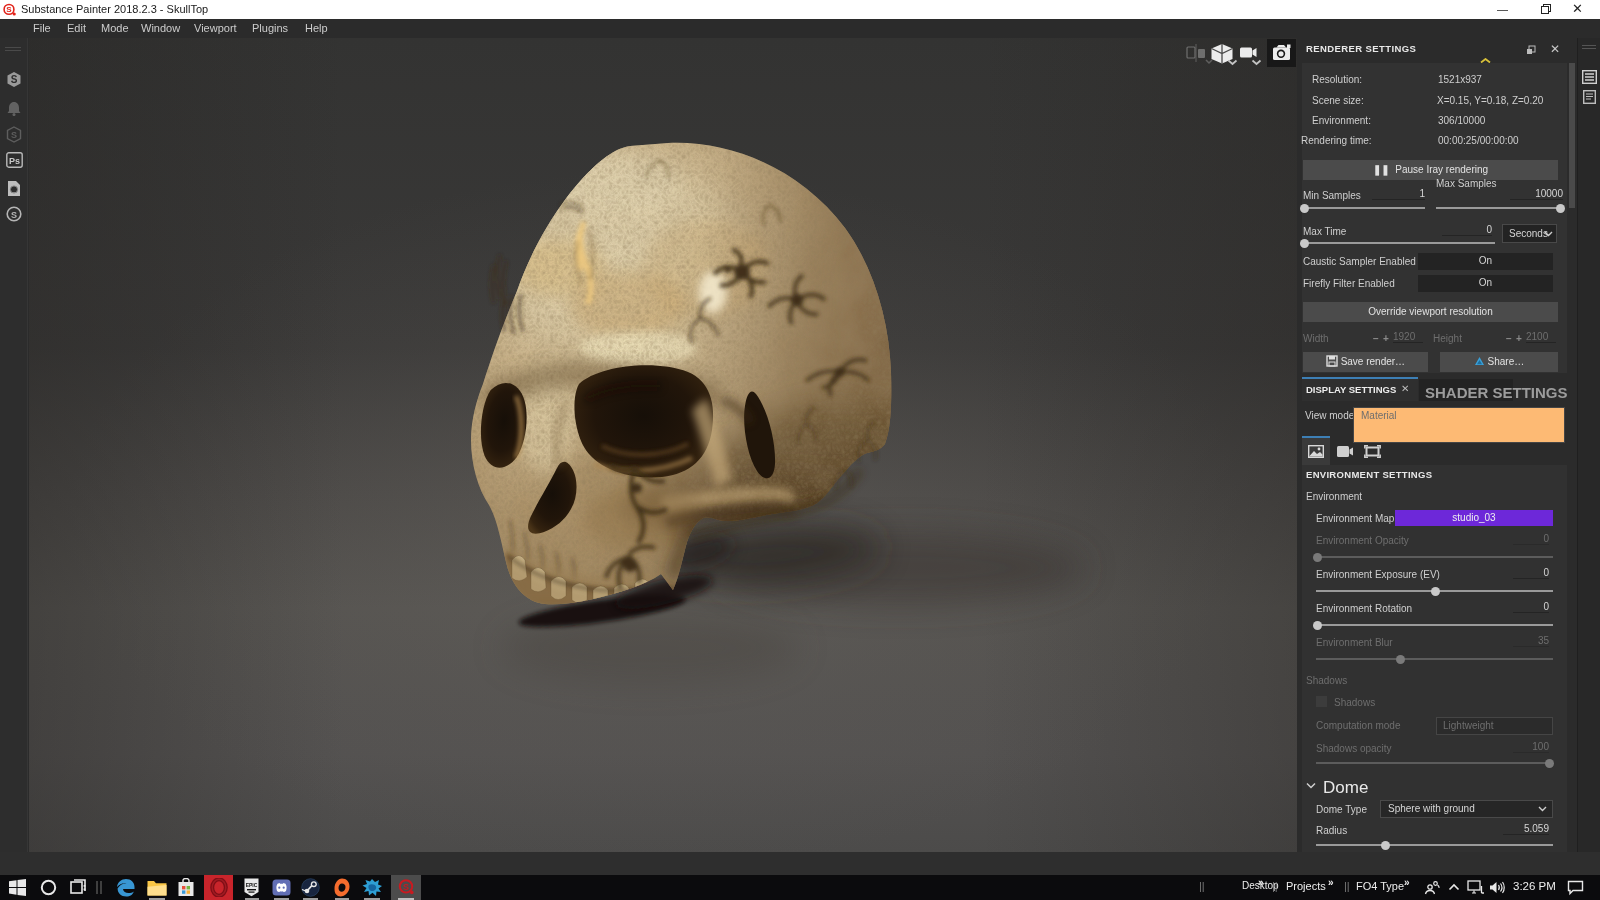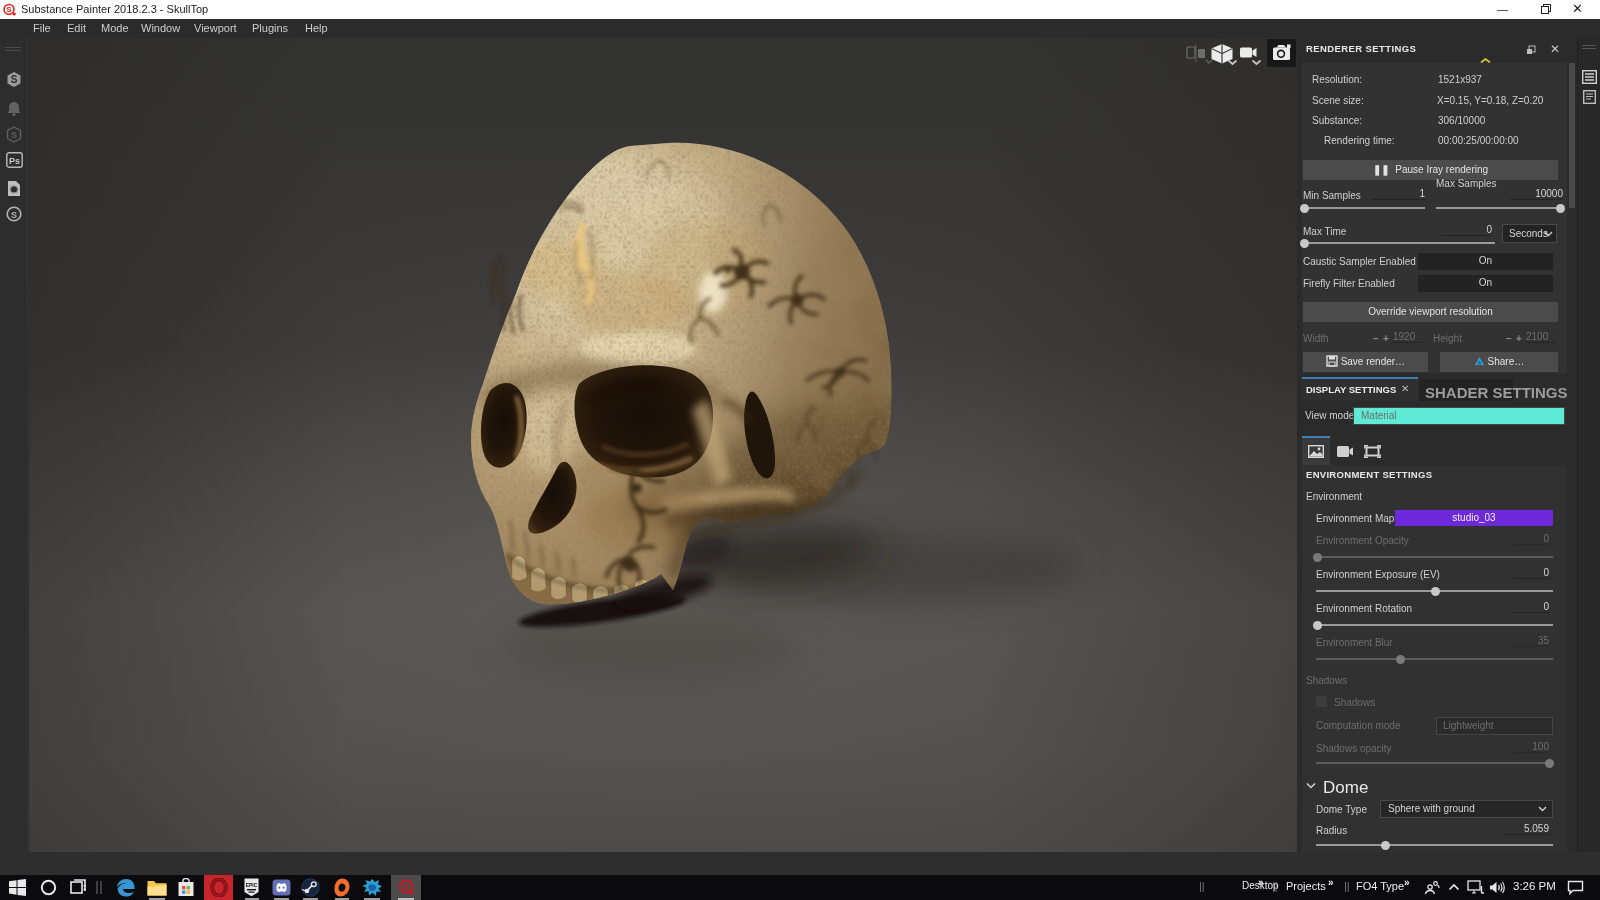--- a/index.html
+++ b/index.html
@@ -360,23 +360,23 @@
   <div class="abs" style="left:5px;top:25px;width:265px;height:310px;background:#323232"></div>
 
   <svg class="abs" style="left:183px;top:20px" width="11" height="5" viewBox="0 0 11 5">
       <path d="M1 4.5 L5.5 1 L10 4.5" fill="none" stroke="#d8c13a" stroke-width="1.8"></path>
     </svg>
 
   <div class="lbl" style="left:15px;top:36px">Resolution:</div>
   <div class="lbl" style="left:141px;top:36px">1521x937</div>
   <div class="lbl" style="left:15px;top:57px">Scene size:</div>
   <div class="lbl" style="left:140px;top:57px">X=0.15, Y=0.18, Z=0.20</div>
-  <div class="lbl" style="left:15px;top:77px">Substance:</div>
+  <div class="lbl" style="left:15px;top:77px">Environment:</div>
   <div class="lbl" style="left:141px;top:77px">306/10000</div>
-  <div class="lbl" style="left:27px;top:97px">Rendering time:</div>
+  <div class="lbl" style="left:4px;top:97px">Rendering time:</div>
   <div class="lbl" style="left:141px;top:97px">00:00:25/00:00:00</div>
 
   <div class="btn" style="left:6px;top:122px;width:255px;height:20px;line-height:20px"><b style="font-size:10px">❚❚</b>&nbsp; Pause Iray rendering</div>
 
   <div class="lbl" style="left:6px;top:152px">Min Samples</div>
   <div class="valunder" style="left:75px;top:150px;width:53px">1</div>
   <div class="lbl" style="left:139px;top:140px">Max Samples</div>
   <div class="valunder" style="left:213px;top:150px;width:53px">10000</div>
   <div class="slider" style="left:6px;top:169px;width:122px"></div>
   <div class="knob" style="left:3px;top:169px"></div>
@@ -422,21 +422,21 @@
     Share…</div>
 
   <div class="abs" style="left:5px;top:339px;width:116px;height:2px;background:#3d7fb5"></div>
   <div class="abs" style="left:5px;top:341px;width:116px;height:22px;background:#2f2f2f"></div>
   <div class="lbl" style="left:9px;top:346px;font-weight:bold;font-size:9.5px;color:#ececec">DISPLAY SETTINGS</div>
   <div class="lbl" style="left:104px;top:345px;color:#bdbdbd;font-size:10px">✕</div>
   <div class="abs" style="left:122px;top:341px;width:94px;height:22px;background:#232323"></div>
   <div class="lbl" style="left:128px;top:346px;font-weight:bold;font-size:15px;color:#9c9c9c">SHADER SETTINGS</div>
 
   <div class="lbl" style="left:8px;top:372px">View mode</div>
-  <div class="darkbox" style="left:56px;top:369px;width:212px;height:18px;background:#5eead4;border:1px solid #454545">
+  <div class="darkbox" style="left:56px;top:369px;width:212px;height:36px;background:#fdba74;border:1px solid #454545">
       <span class="dim" style="position:absolute;left:7px;top:2px">Material</span>
     </div>
 
   <div class="abs" style="left:5px;top:398px;width:28px;height:2px;background:#3d7fb5"></div>
   <div class="abs" style="left:5px;top:400px;width:28px;height:27px;background:#3a3a3a"></div>
   <svg class="abs" style="left:11px;top:407px" width="16" height="13" viewBox="0 0 16 13">
       <rect x="0.7" y="0.7" width="14.6" height="11.6" fill="none" stroke="#d8d8d8" stroke-width="1.4"></rect>
       <path d="M1.5 11 L6 6 L9 9 L12 7 L14.5 9.5 L14.5 11.5 L1.5 11.5 Z" fill="#d8d8d8"></path>
       <circle cx="11" cy="4" r="1.4" fill="#d8d8d8"></circle>
     </svg>

